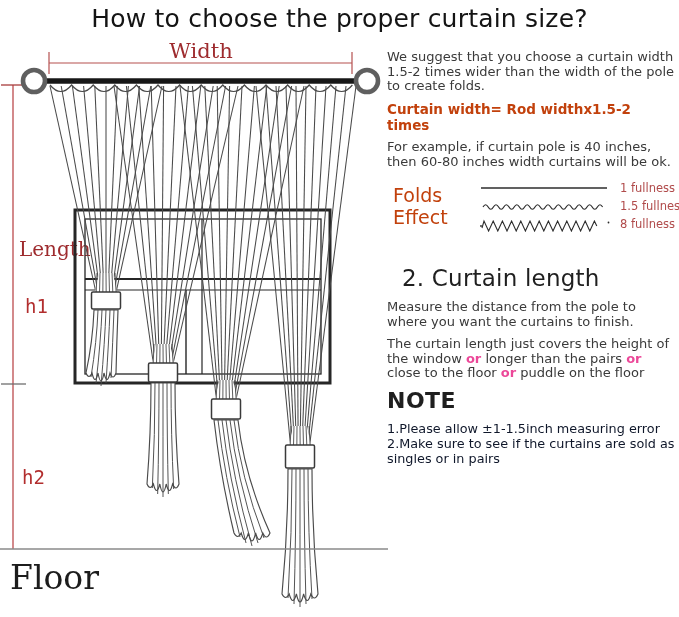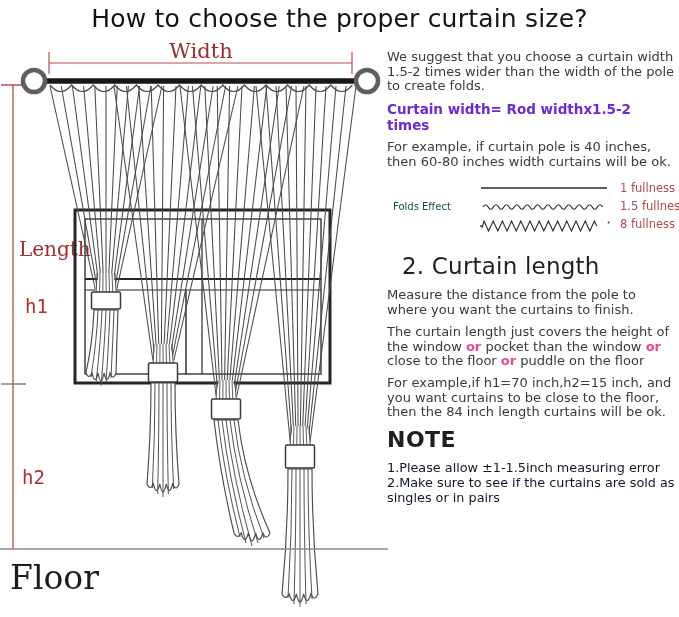--- a/index.html
+++ b/index.html
@@ -25,35 +25,35 @@
   .sec-heading {
     font-size:23px; font-weight:400; color:#1f1f1f;
     margin:0 0 9px 15px; letter-spacing:0.2px;
   }
   .body-p {
     font-size:13px; line-height:1.13; color:#3a3a3a;
     margin-bottom:7px;
   }
   .body-p b { color:#ec4899;text-align:center; }
   .formula {
-    font-size:13.5px; font-weight:bold; color:#6d28d9;
+    font-size:13.5px; font-weight:bold; color:#c2410c;
     margin-bottom:7px;
   }
   
   #folds-block {
     display:flex; align-items:center; margin:10px 0 14px 6px;
   }
-  .folds-label { width:86px; font-size:10px; color:#14532d; flex:0 0 auto; }
+  .folds-label { width:86px; font-size:19px; color:#c2410c; flex:0 0 auto; }
   .folds-lines { flex:1; }
   .fold-item { display:flex; align-items:center; height:18px; }
   .fold-item svg { width:132px; height:16px; flex:0 0 auto; }
   .fold-name {
     margin-left:9px; font-size:11.5px; color:#b04a4a; white-space:nowrap;
   }
-  #sec-length .sec-heading { margin-top:20px; }
+  #sec-length .sec-heading { margin-top:32px; }
   
   .note-heading {
     font-size:22px; font-weight:700; color:#1f1f1f;
     margin:0 0 8px 0; letter-spacing:0.5px;
   }
   .note-item { font-size:12.8px; line-height:1.18; color:#0f172a; }
 </style>
 </head>
 <body>
 
@@ -237,22 +237,21 @@
             <circle cx="129.5" cy="6.5" r="0.9" fill="#2c2c2c"></circle>
           </svg>
           <span class="fold-name">8 fullness</span>
         </div>
       </div>
     </div>
 
     <div id="sec-length">
       <div class="sec-heading">2. Curtain length</div>
       <div class="body-p">Measure the distance from the pole to where you want the curtains to finish.</div>
-      <div class="body-p"><span>The curtain length just covers the height of the window </span><b>or</b><span> pocket than the window </span><b>or</b><span> close to the floor </span><b>or</b><span> puddle on the floor</span></div>
-      <div class="body-p">For example,if h1=70 inch,h2=15 inch, and you want curtains to be close to the floor, then the 84 inch length curtains will be ok.</div>
+      <div class="body-p"><span>The curtain length just covers the height of the window </span><b>or</b><span> longer than the pairs </span><b>or</b><span> close to the floor </span><b>or</b><span> puddle on the floor</span></div>
     </div>
 
     <div id="sec-note">
       <div class="note-heading">NOTE</div>
       <div class="note-item">1.Please allow ±1-1.5inch measuring error</div>
       <div class="note-item">2.Make sure to see if the curtains are sold as singles or in pairs</div>
     </div>
 
   </div>
 </div>

